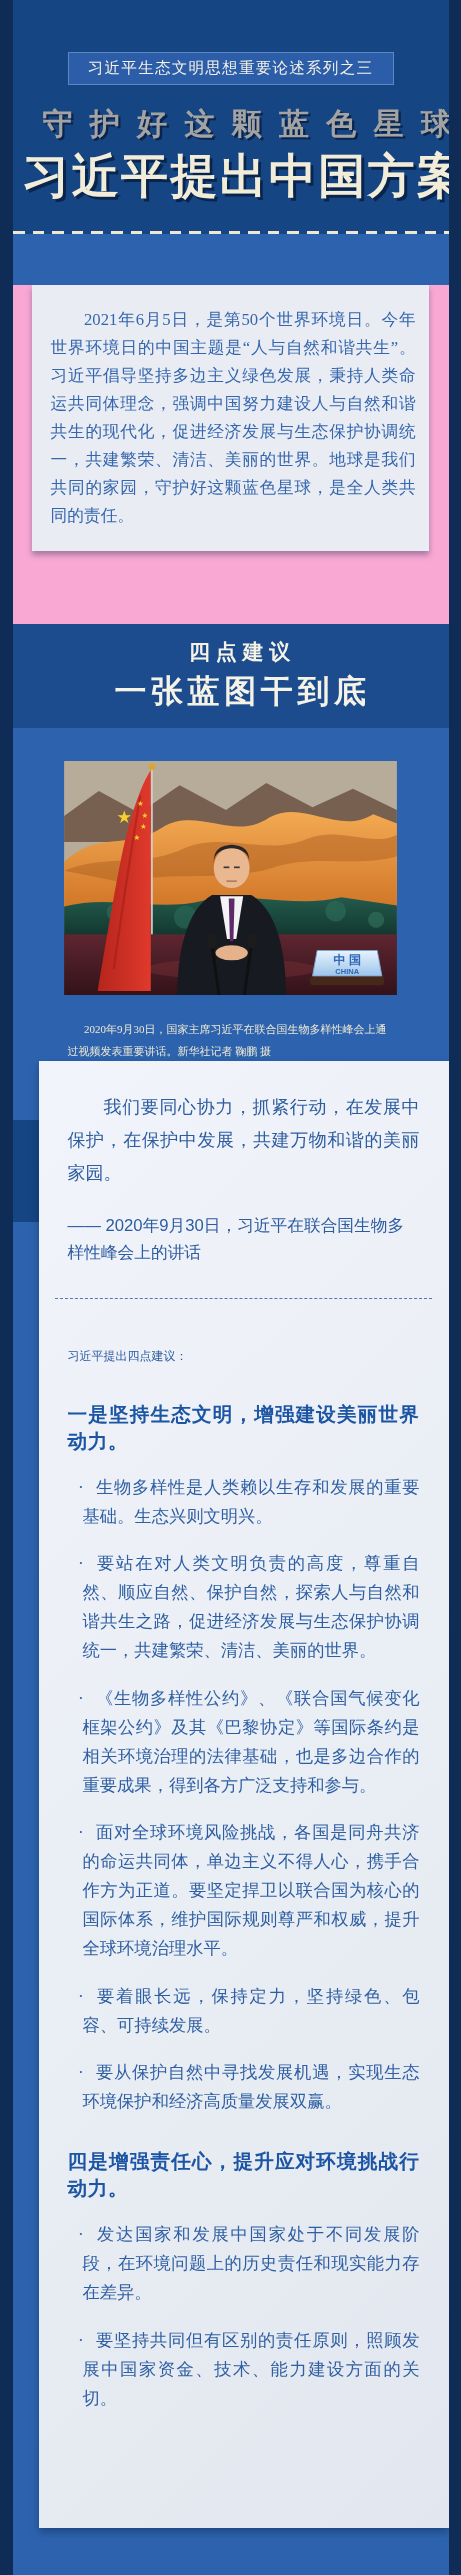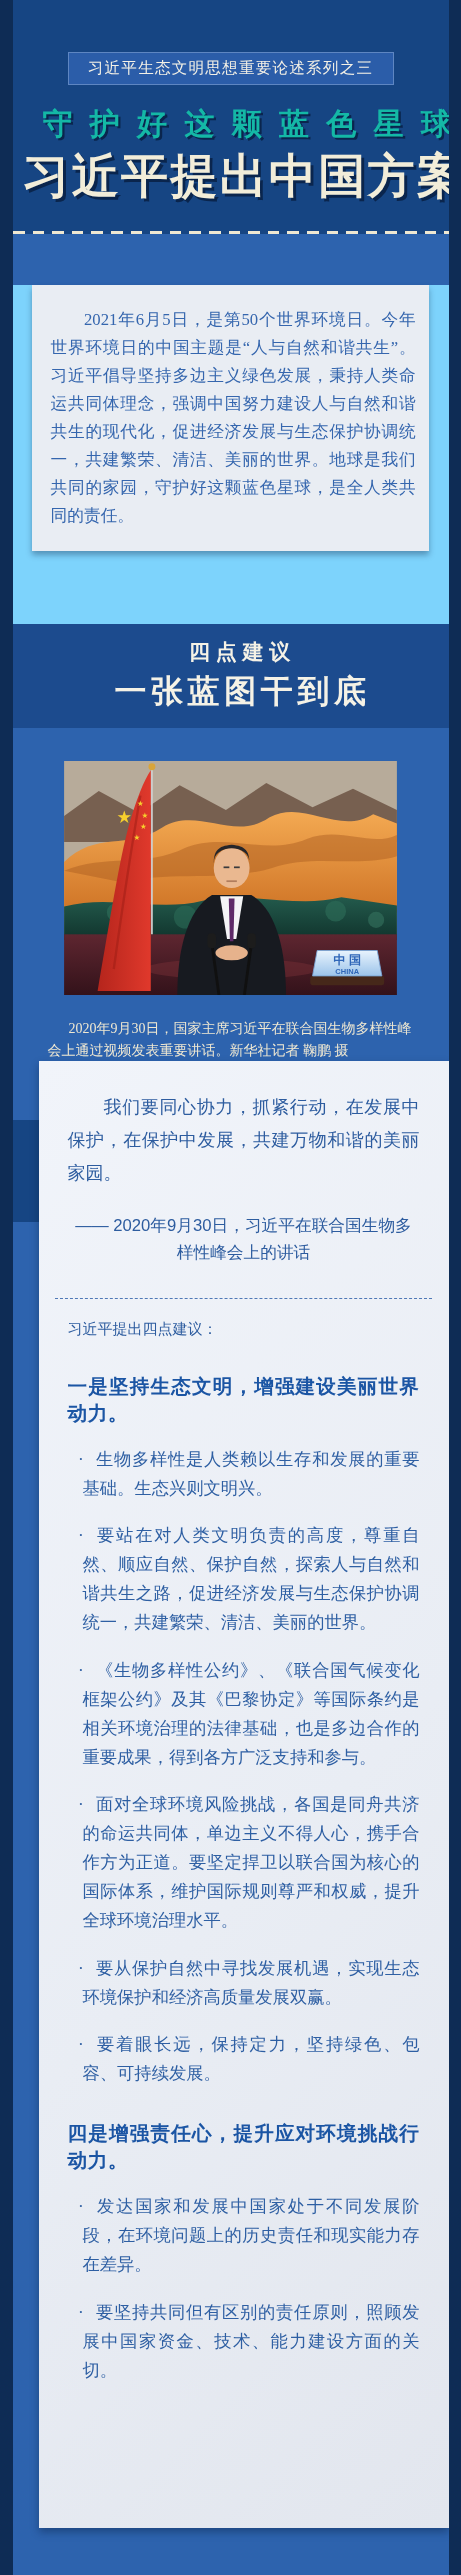--- a/index.html
+++ b/index.html
@@ -16,31 +16,31 @@
   }
   .series-banner{
     position:absolute;left:55px;right:55px;top:52px;height:31px;
     background:#2b5da9;border:0.6px solid #5e86c2;
     display:flex;align-items:center;justify-content:center;
     color:#f4f1e6;font-size:15.6px;letter-spacing:1.2px;
   }
   .title-l1{
     position:absolute;top:104px;left:0;width:100%;text-align:center;
     font-family:"Liberation Serif","DejaVu Serif",serif;font-weight:bold;
-    font-size:30px;color:#14b8a6;letter-spacing:17.3px;padding-left:30px;box-sizing:border-box;
+    font-size:30px;color:#a3a3a3;letter-spacing:17.3px;padding-left:30px;box-sizing:border-box;
     text-shadow:2.3px 2.3px 0 rgba(10,36,74,.95);white-space:nowrap;
   }
   .title-l2{
     position:absolute;top:145px;left:10px;width:100%;text-align:center;
     font-family:"Liberation Serif","DejaVu Serif",serif;font-weight:bold;
     font-size:47px;color:#f2edd9;letter-spacing:2.3px;
     text-shadow:2.9px 2.9px 0 rgba(10,36,74,.95);white-space:nowrap;
   }
   
-  .section-a{height:339px;background:#7dd3fc;}
+  .section-a{height:339px;background:#f9a8d4;}
   .intro-box{
     margin:51px 19.6px 0;background:#e9edf3;padding:21px 13.3px 21px 18.5px;box-sizing:border-box;
     box-shadow:0 3.5px 5.8px rgba(8,28,60,.35);
   }
   .intro-box p{
     margin:0;color:#3566ae;font-size:16.7px;line-height:28px;
     text-align:justify;text-indent:2em;
     font-family:"Liberation Serif","DejaVu Serif",serif;
   }
   
@@ -50,43 +50,43 @@
     font-family:"Liberation Serif","DejaVu Serif",serif;font-weight:bold;
   }
   .band-title{
     margin:3.5px 0 0;font-size:32px;letter-spacing:4.6px;font-weight:bold;
     font-family:"Liberation Serif","DejaVu Serif",serif;
   }
   
   .section-b{height:359px;background:#2d63ae;}
   .photo{display:block;margin:33px auto 0;width:333px;height:234px;}
   .caption{
-    margin:23px 35px 0;color:#efe8d2;font-size:14px;line-height:22px;
+    margin:23px 55px 0;color:#efe8d2;font-size:11px;line-height:22px;
     text-indent:1.5em;font-family:"Liberation Serif","DejaVu Serif",serif;
   }
   .navy-strip{height:102px;background:#164583;}
   .section-c{height:1439px;background:#2d63ae;}
   
   .card{
     position:absolute;left:26px;top:1061px;width:410px;height:1467px;box-sizing:border-box;
     background:linear-gradient(135deg,#f1f4fa 0%,#e9edf4 55%,#e2e6ee 100%);
     box-shadow:0 3.5px 8px rgba(8,28,60,.4);
     padding:30px 29px 0;overflow:hidden;
   }
   .quote{
     margin:0;color:#2d5c9f;font-size:18px;line-height:33px;text-indent:2em;text-align:justify;
     font-family:"Liberation Serif","DejaVu Serif",serif;
   }
   .attribution{
-    margin:23px 0 0;color:#2d5c9f;font-size:16.7px;line-height:26.6px;text-align:center;
+    margin:23px 0 0;color:#2d5c9f;font-size:16.7px;line-height:26.6px;text-align:left;
   }
   .card-divider{height:0;border-top:1.7px dashed #4f78b6;margin:32px -12.7px 0;}
   .lead{
-    margin:18px 0 0;color:#2d5c9f;font-size:15px;line-height:24px;
-    font-family:Liberation Sans, sans-serif;
+    margin:46px 0 0;color:#2d5c9f;font-size:12px;line-height:24px;
+    font-family:Liberation Mono, monospace;
   }
   .sg-heading{
     margin:32px 0 0;color:#1b55a4;font-size:19.6px;line-height:26.6px;font-weight:bold;
     letter-spacing:0.6px;text-align:justify;
   }
   .bullet{
     margin:18.5px 0 0;padding-left:15px;color:#2e5fa3;font-size:17.3px;line-height:29px;
     text-align:justify;font-family:"Liberation Serif","DejaVu Serif",serif;
   }
   .bullet .dot{display:inline-block;width:17.3px;margin-left:-4.6px;}
@@ -207,22 +207,22 @@
     <div class="card-divider"></div>
     <p class="lead">习近平提出四点建议：</p>
 
     <p class="sg-heading">一是坚持生态文明，增强建设美丽世界动力。</p>
     <p class="bullet"><span class="dot">·</span><span>生物多样性是人类赖以生存和发展的重要基础。生态兴则文明兴。</span></p>
     <p class="bullet"><span class="dot">·</span><span>要站在对人类文明负责的高度，尊重自然、顺应自然、保护自然，探索人与自然和谐共生之路，促进经济发展与生态保护协调统一，共建繁荣、清洁、美丽的世界。</span></p>
 
     <p class="bullet"><span class="dot">·</span><span>《生物多样性公约》、《联合国气候变化框架公约》及其《巴黎协定》等国际条约是相关环境治理的法律基础，也是多边合作的重要成果，得到各方广泛支持和参与。</span></p>
     <p class="bullet"><span class="dot">·</span><span>面对全球环境风险挑战，各国是同舟共济的命运共同体，单边主义不得人心，携手合作方为正道。要坚定捍卫以联合国为核心的国际体系，维护国际规则尊严和权威，提升全球环境治理水平。</span></p>
 
+    <p class="bullet"><span class="dot">·</span><span>要着眼长远，保持定力，坚持绿色、包容、可持续发展。</span></p>
     <p class="bullet"><span class="dot">·</span><span>要从保护自然中寻找发展机遇，实现生态环境保护和经济高质量发展双赢。</span></p>
-    <p class="bullet"><span class="dot">·</span><span>要着眼长远，保持定力，坚持绿色、包容、可持续发展。</span></p>
 
     <p class="sg-heading">四是增强责任心，提升应对环境挑战行动力。</p>
     <p class="bullet"><span class="dot">·</span><span>发达国家和发展中国家处于不同发展阶段，在环境问题上的历史责任和现实能力存在差异。</span></p>
     <p class="bullet"><span class="dot">·</span><span>要坚持共同但有区别的责任原则，照顾发展中国家资金、技术、能力建设方面的关切。</span></p>
 
   </div>
 
 </div>
 
 

